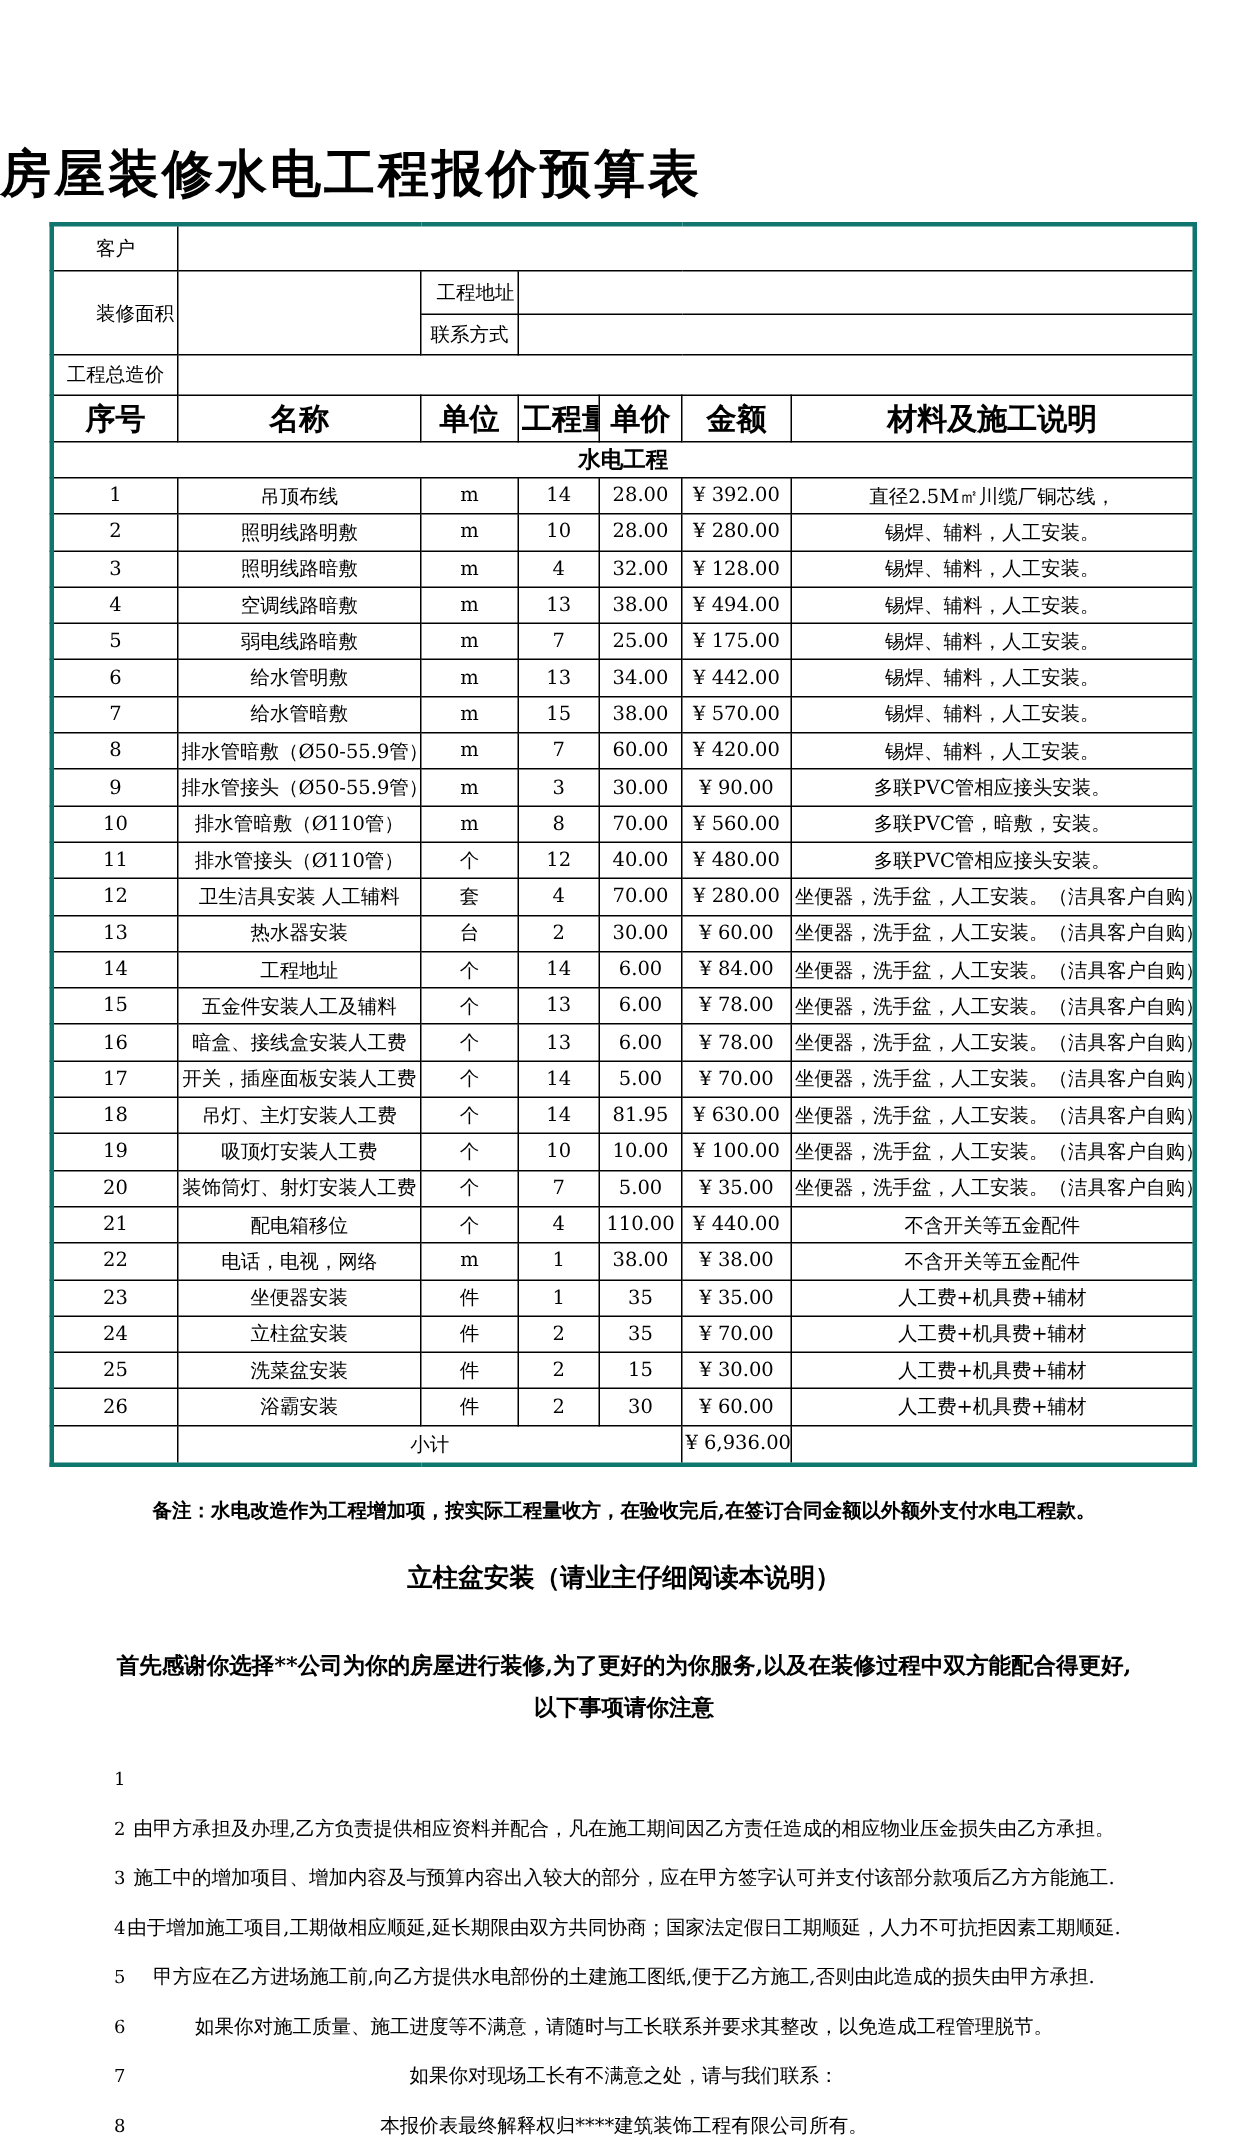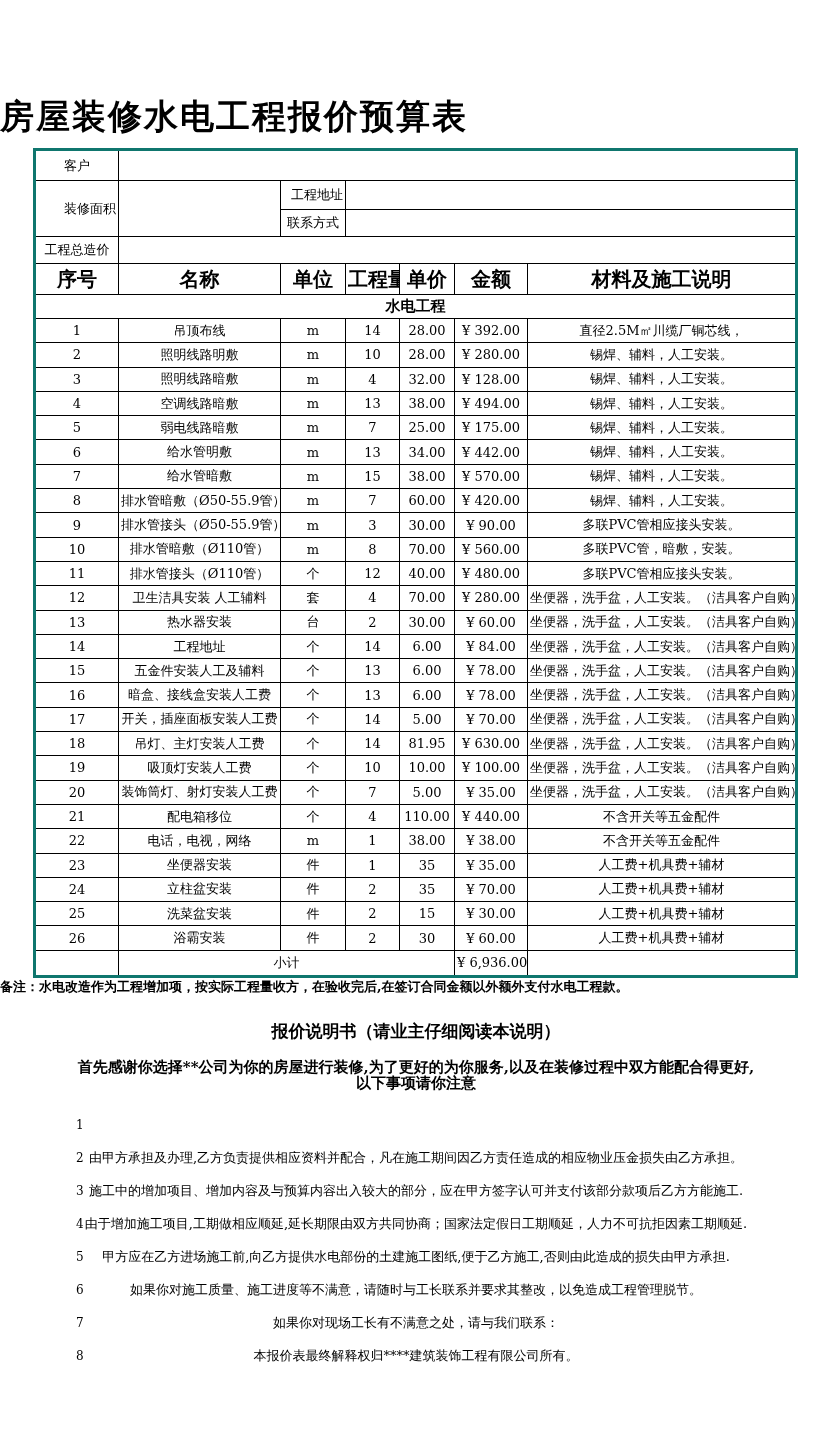--- a/index.html
+++ b/index.html
@@ -23,28 +23,28 @@
   }
   tr.row-a td{height:29px;}
   tr.row-b td{height:28px;text-align:right;}
   tr.row-c td{height:26px;}
   tr.row-d td{height:26px;}
   tr.row-head td{height:30px;font-weight:bold;font-size:20px;}
   tr.row-section td{height:23px;font-weight:bold;font-size:15px;}
   tr.data-row td{height:23.3px;}
   tr.row-subtotal td{height:24px;}
   .remark{
-    margin-top:0;text-align:left;font-size:13px;font-weight:bold;
+    margin-top:20px;text-align:center;font-size:13px;font-weight:bold;
   }
   .notes-heading{
     margin-top:24px;text-align:center;font-size:17px;font-weight:bold;
   }
   .notes-intro{
-    margin:16px auto 0 auto;width:760px;text-align:center;
-    font-size:15px;font-weight:bold;line-height:16px;white-space:pre-line;
+    margin:33px auto 0 auto;width:760px;text-align:center;
+    font-size:15px;font-weight:bold;line-height:28px;white-space:pre-line;
   }
   .notes-list{margin-top:18px;}
   .note-item{
     position:relative;height:33px;display:flex;align-items:center;justify-content:center;
     font-size:13px;white-space:nowrap;
   }
   .note-no{
     position:absolute;left:76px;top:50%;transform:translateY(-50%);
     font-size:12px;
   }
@@ -360,21 +360,21 @@
       <td></td>
       <td colspan="4">小计</td>
       <td>¥ 6,936.00</td>
       <td></td>
     </tr>
   </tbody>
 </table>
 
 <div class="remark">备注：水电改造作为工程增加项，按实际工程量收方，在验收完后,在签订合同金额以外额外支付水电工程款。</div>
 
-<div class="notes-heading">报价说明书（请业主仔细阅读本说明）</div>
+<div class="notes-heading">立柱盆安装（请业主仔细阅读本说明）</div>
 
 <div class="notes-intro">首先感谢你选择**公司为你的房屋进行装修,为了更好的为你服务,以及在装修过程中双方能配合得更好,
 以下事项请你注意</div>
 
 <div class="notes-list">
 
     <div class="note-item">
       <span class="note-no">1</span>
     </div>
 

